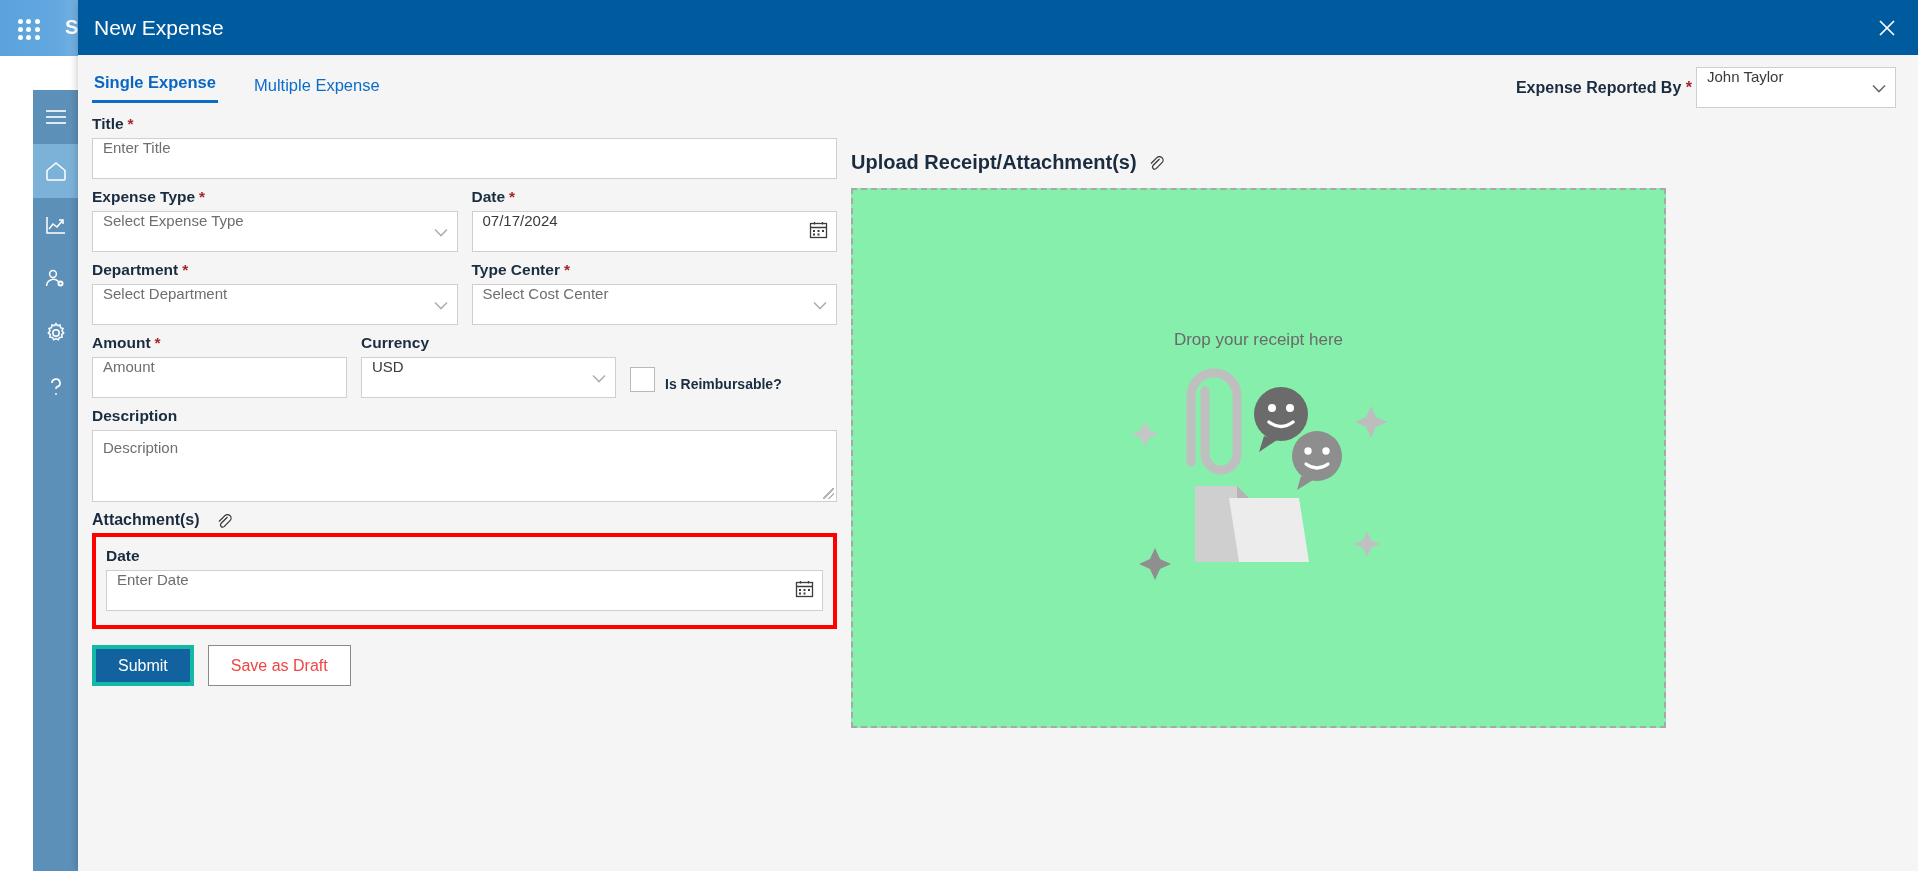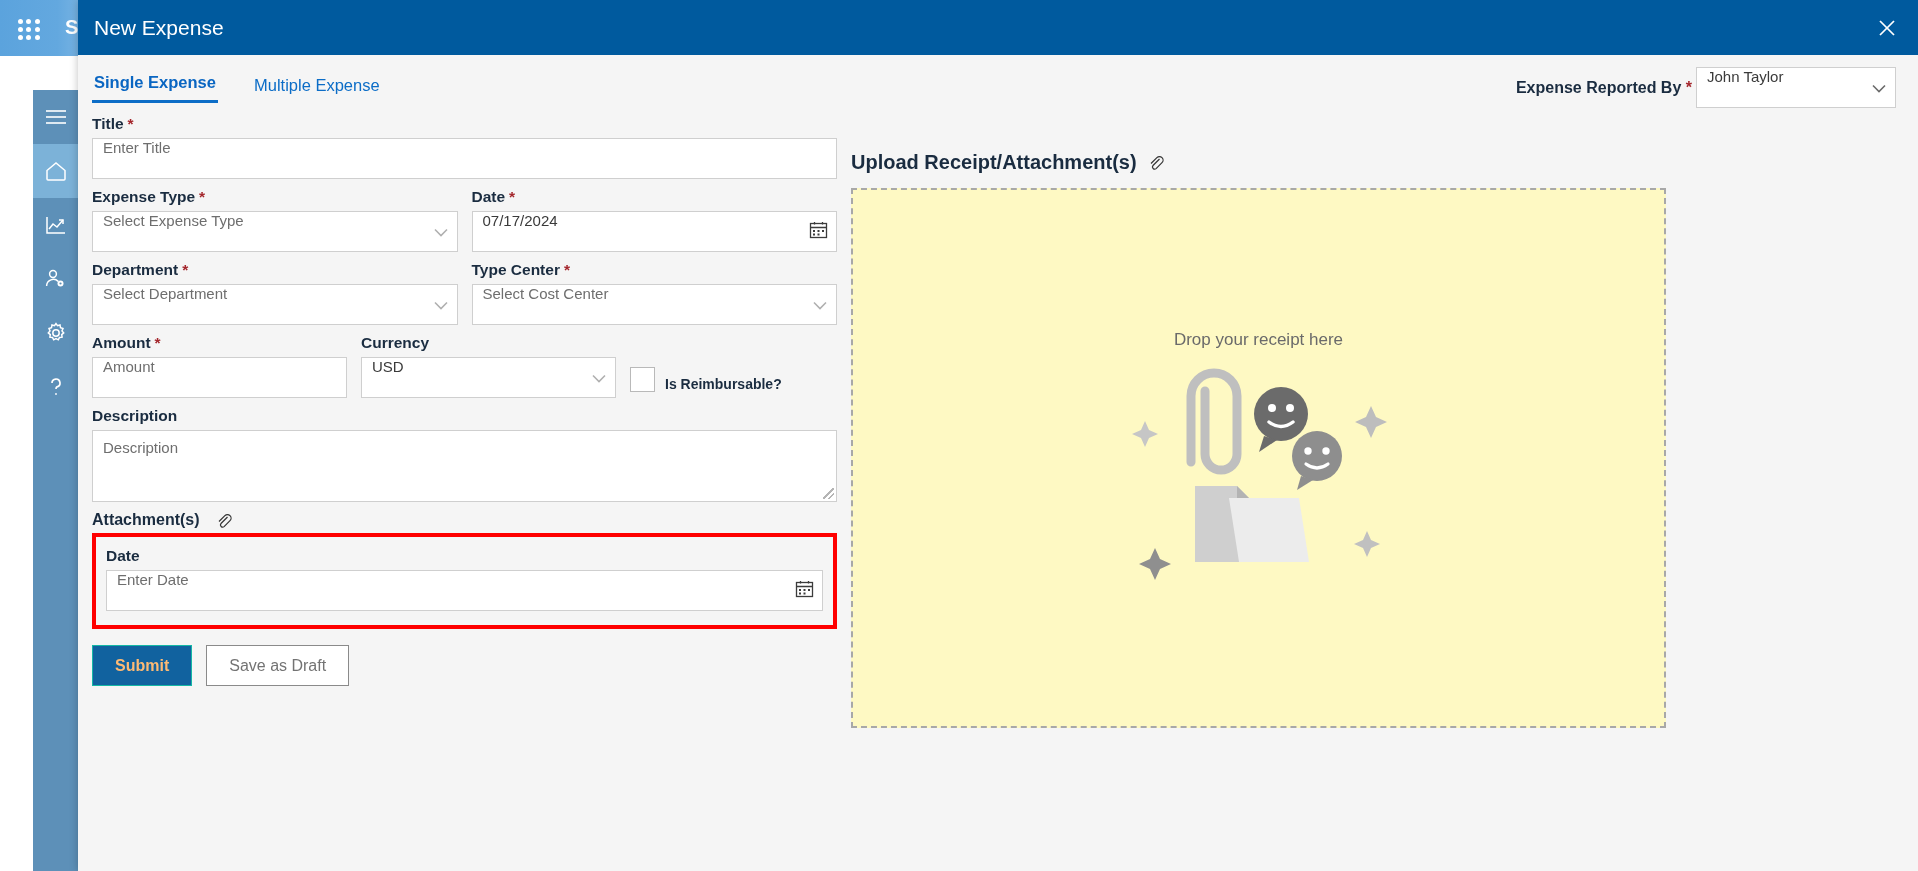--- a/index.html
+++ b/index.html
@@ -142,30 +142,30 @@
     border: 4px solid #ff0000; padding: 10px 10px 14px 10px;
     background: #f5f5f5; width: 745px;
   }
 
   .actions { display: flex; gap: 14px; margin-top: 16px; }
   .btn {
     height: 41px; padding: 0 22px; font-size: 16px; cursor: pointer;
     font-family: "Liberation Sans", sans-serif;
     display: inline-flex; align-items: center; justify-content: center;
   }
-  .btn-primary { background: #11629f; color: #fdba74; border: 1px solid #14b8a6; font-weight: bold; }
-  .btn-secondary { background: #ffffff; color: #737373; border: 1px solid #8a8a8a; }
+  .btn-primary { background: #11629f; color: #ffffff; border: 4px solid #14b8a6; font-weight: normal; }
+  .btn-secondary { background: #ffffff; color: #ef4444; border: 1px solid #8a8a8a; }
 
   
   .upload-col { position: absolute; left: 773px; top: 96px; width: 820px; }
   .upload-head { display: flex; align-items: center; gap: 10px; margin-bottom: 14px; }
   .upload-title { font-size: 20px; color: #1a2c40; font-weight: bold; text-align: center; }
   .dropzone {
     width: 815px; height: 540px;
-    border: 2px dashed #a8a8a8; background: #fef9c3;
+    border: 2px dashed #a8a8a8; background: #86efac;
     display: flex; flex-direction: column; align-items: center; justify-content: center;
     position: relative;
   }
   .drop-text { font-size: 17px; color: #6a6a6a; margin-bottom: 10px; }
   .drop-art { position: relative; width: 300px; height: 220px; margin-top: 6px; }
 </style>
 </head>
 <body>
 
 <div class="app-bg">

